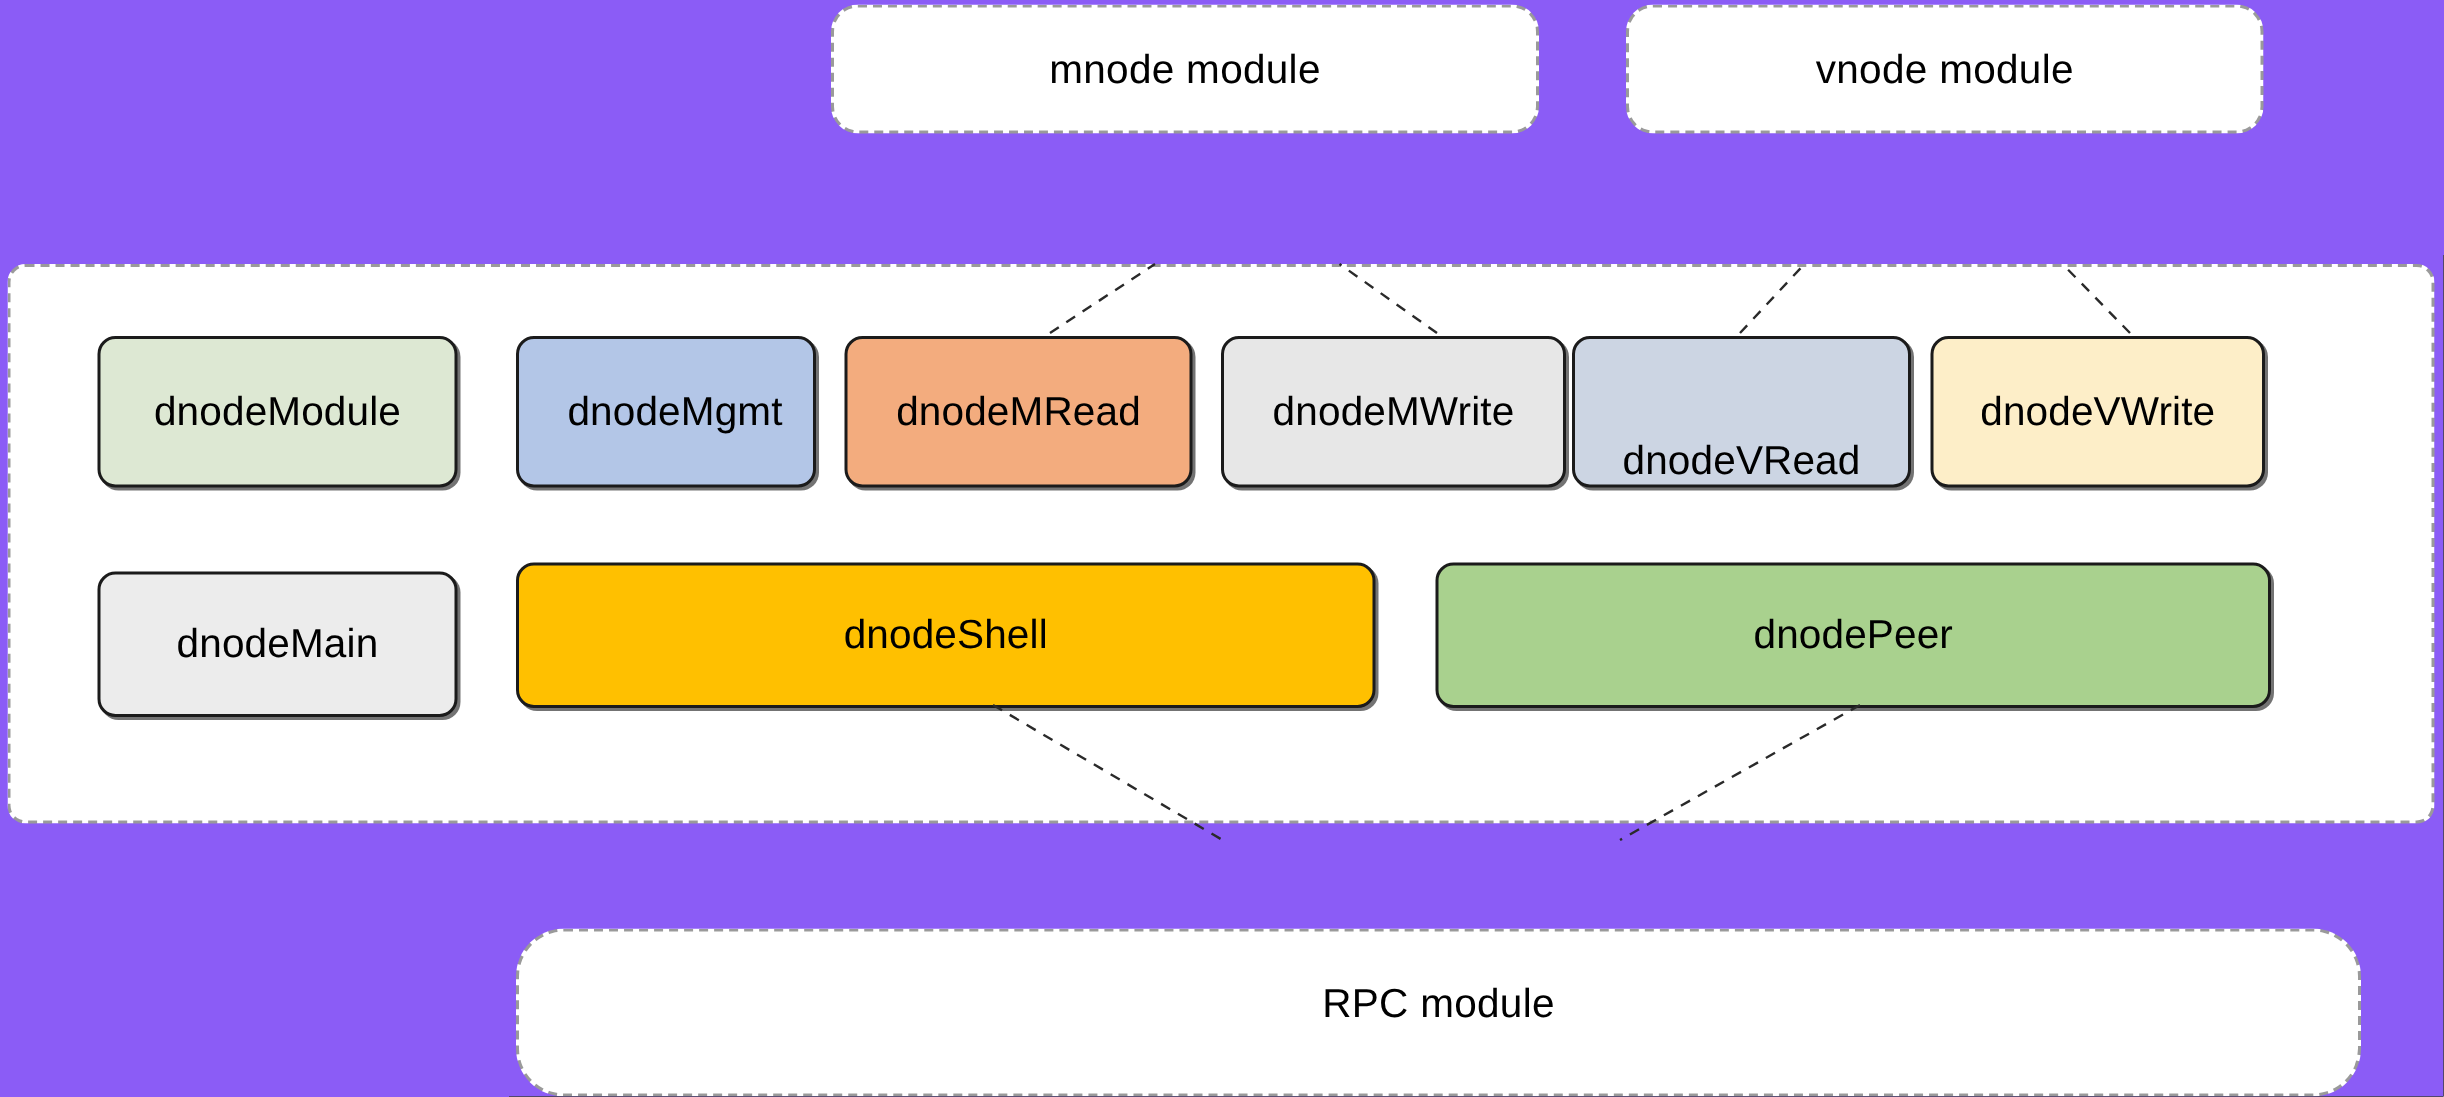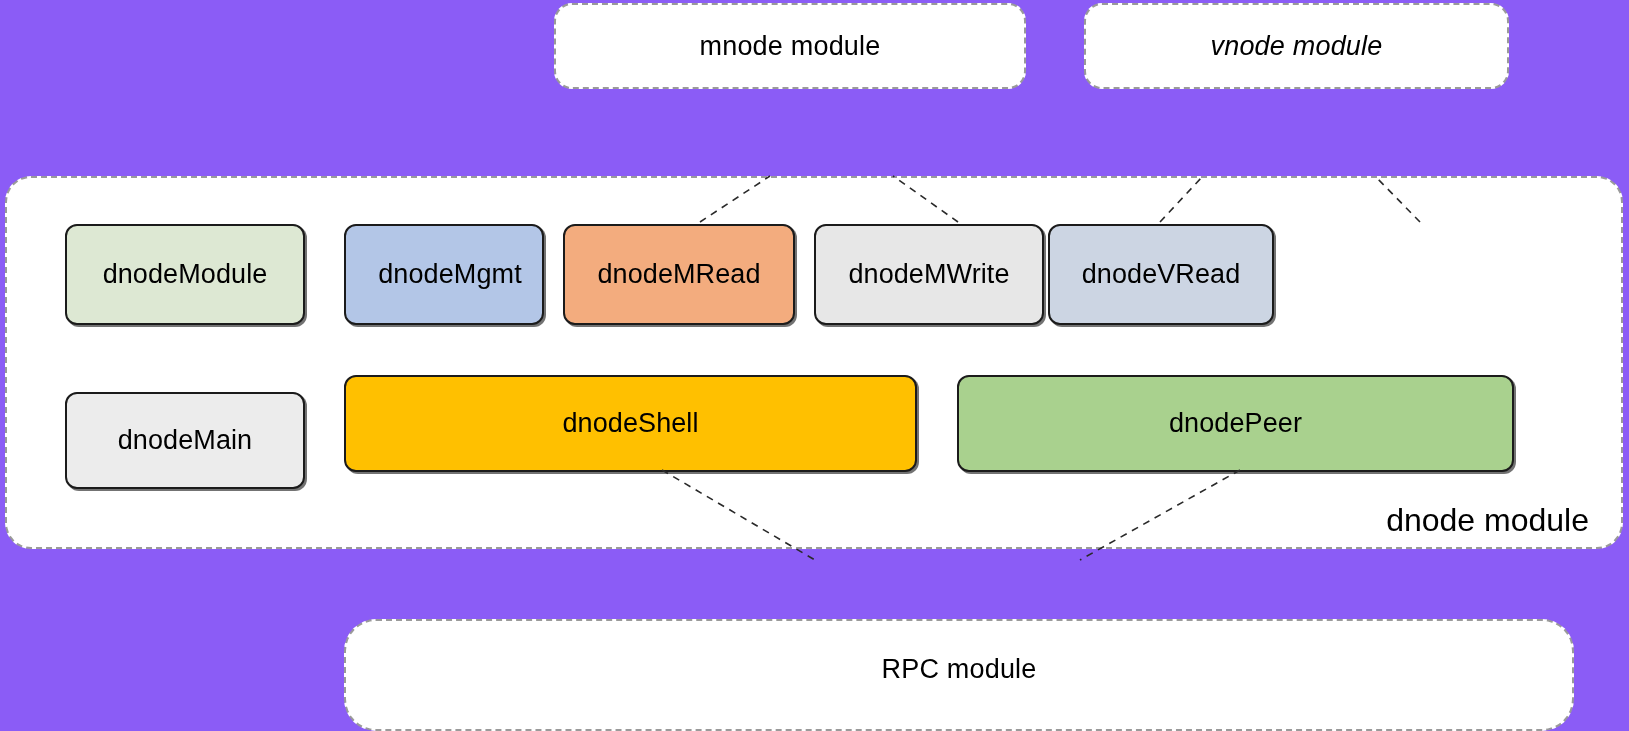--- a/index.html
+++ b/index.html
@@ -27,34 +27,34 @@
     align-items: center;
     justify-content: center;
   }
   .module-box .module-label {
     font-size: 27px;
     color: #000000;
     letter-spacing: 0.2px;
   }
 
   #mnode-module { left: 554px; top: 3px;  width: 472px; height: 86px; }
-  #vnode-module { left: 1084px; top: 3px; width: 425px; height: 86px; font-style: italic; }
+  #vnode-module { left: 1084px; top: 3px; width: 425px; height: 86px; }
   #rpc-module   { left: 344px; top: 619px; width: 1230px; height: 112px;
                   border-radius: 32px; align-items: flex-start; padding-top: 33px; }
 
   
   #dnode-module {
     position: absolute;
     left: 5px;
     top: 176px;
     width: 1618px;
     height: 373px;
     background: #ffffff;
     border: 2px dashed #9a9a9a;
-    border-radius: 26px;
+    border-radius: 12px;
     box-sizing: border-box;
   }
   #dnode-module-label {
     position: absolute;
     right: 32px;
     bottom: 8px;
     font-size: 32px;
     color: #000000;
   }
 
@@ -112,38 +112,40 @@
     </div>
 
     <div class="node-box" style="left:556px; top:46px;  width:232px; height:101px; background:#f3ac7e;">
       <span>dnodeMRead</span>
     </div>
 
     <div class="node-box" style="left:807px; top:46px;  width:230px; height:101px; background:#e7e7e7;">
       <span>dnodeMWrite</span>
     </div>
 
-    <div class="node-box" style="left:1041px; top:46px; width:226px; height:101px; background:#ccd5e3;">
+    <div class="node-box" style="left:1041px; top:46px; width:226px; height:101px; background:#ccd5e3;align-items:flex-end;">
       <span>dnodeVRead</span>
     </div>
 
+    <div class="node-box" style="left:1280px; top:46px; width:223px; height:101px; background:#fdeec8;">
+      <span>dnodeVWrite</span>
+    </div>
 
-    <div class="node-box" style="left:58px;  top:214px; width:240px; height:97px; background:#ececec;">
+    <div class="node-box" style="left:58px;  top:203px; width:240px; height:97px; background:#ececec;">
       <span>dnodeMain</span>
     </div>
 
     <div class="node-box" style="left:337px; top:197px; width:573px; height:97px; background:#ffc000;">
       <span>dnodeShell</span>
     </div>
 
     <div class="node-box" style="left:950px; top:197px; width:557px; height:97px; background:#a9d18e;">
       <span>dnodePeer</span>
     </div>
 
-    <div id="dnode-module-label">dnode module</div>
   </div>
 
   <div class="module-box" id="rpc-module">
     <span class="module-label">RPC module</span>
   </div>
 
   <svg class="connector-layer" viewBox="0 0 1629 731" xmlns="http://www.w3.org/2000/svg">
     <line x1="700" y1="222" x2="770" y2="176"></line>
     <line x1="958" y1="222" x2="893" y2="176"></line>
     <line x1="1160" y1="222" x2="1203" y2="176"></line>

